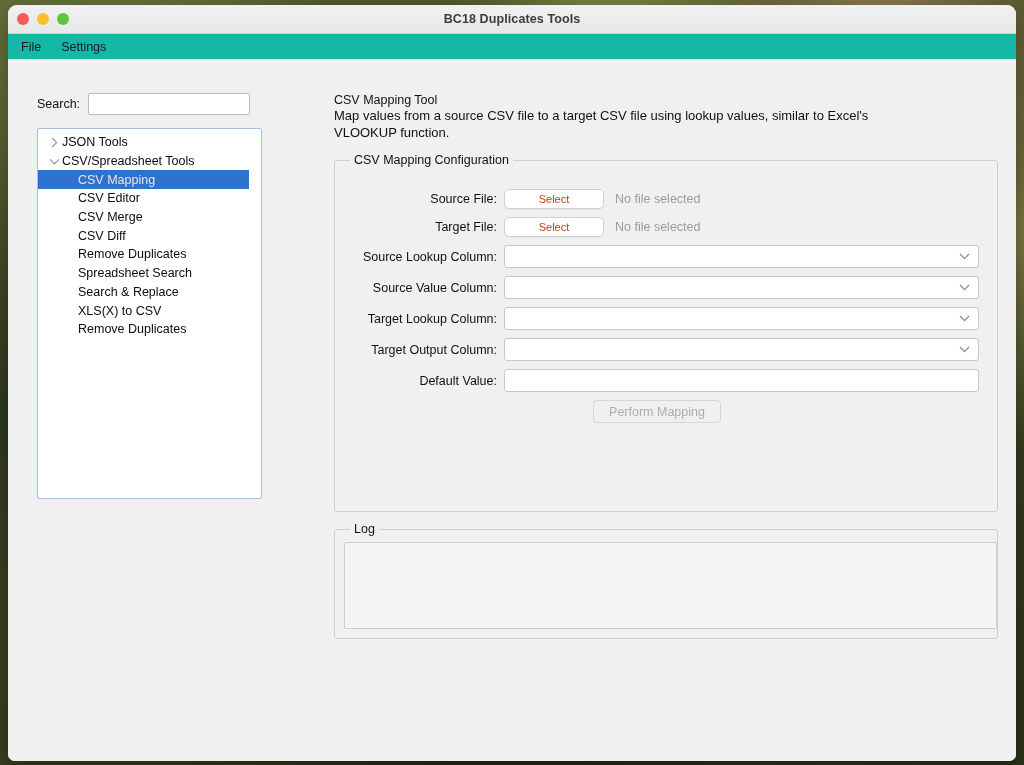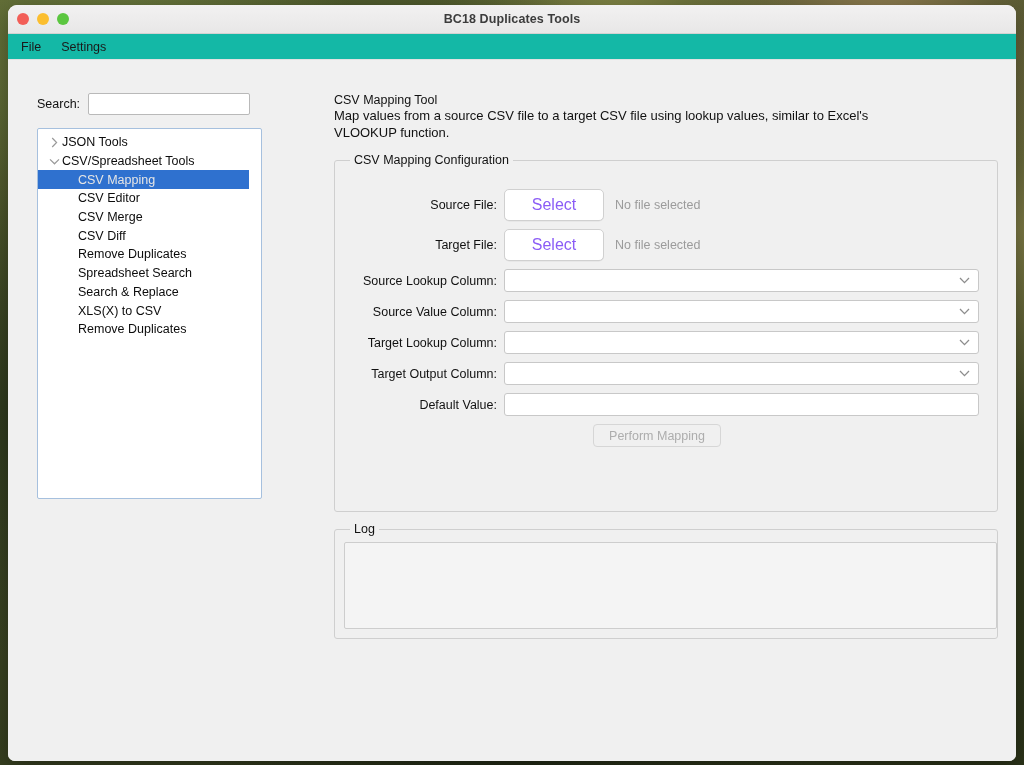--- a/index.html
+++ b/index.html
@@ -223,27 +223,27 @@
     width: 169px;
     flex: 0 0 169px;
     text-align: right;
     font-size: 12.5px;
     color: #111;
     padding-right: 7px;
     box-sizing: border-box;
   }
   .btn-select {
     width: 100px;
-    height: 32px;
+    height: 20px;
     background: #ffffff;
     border: 1px solid #d0d0d0;
     border-radius: 5px;
     font-family: "Liberation Sans", sans-serif;
-    font-size: 16px;
-    color: #8b5cf6;
+    font-size: 11px;
+    color: #c2410c;
     box-shadow: 0 0.5px 0.5px rgba(0,0,0,0.07);
     cursor: default;
   }
   .file-status {
     font-size: 12.5px;
     color: #9b9b9b;
     margin-left: 11px;
   }
   .combo {
     position: relative;

